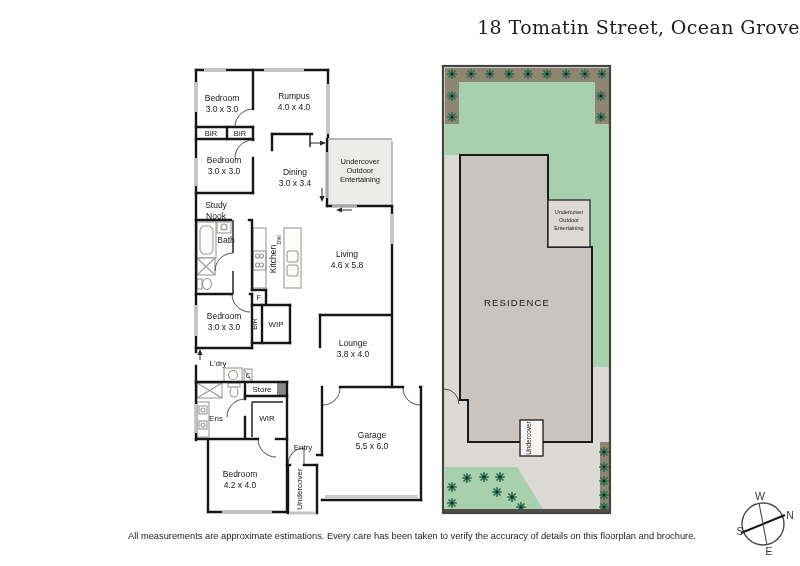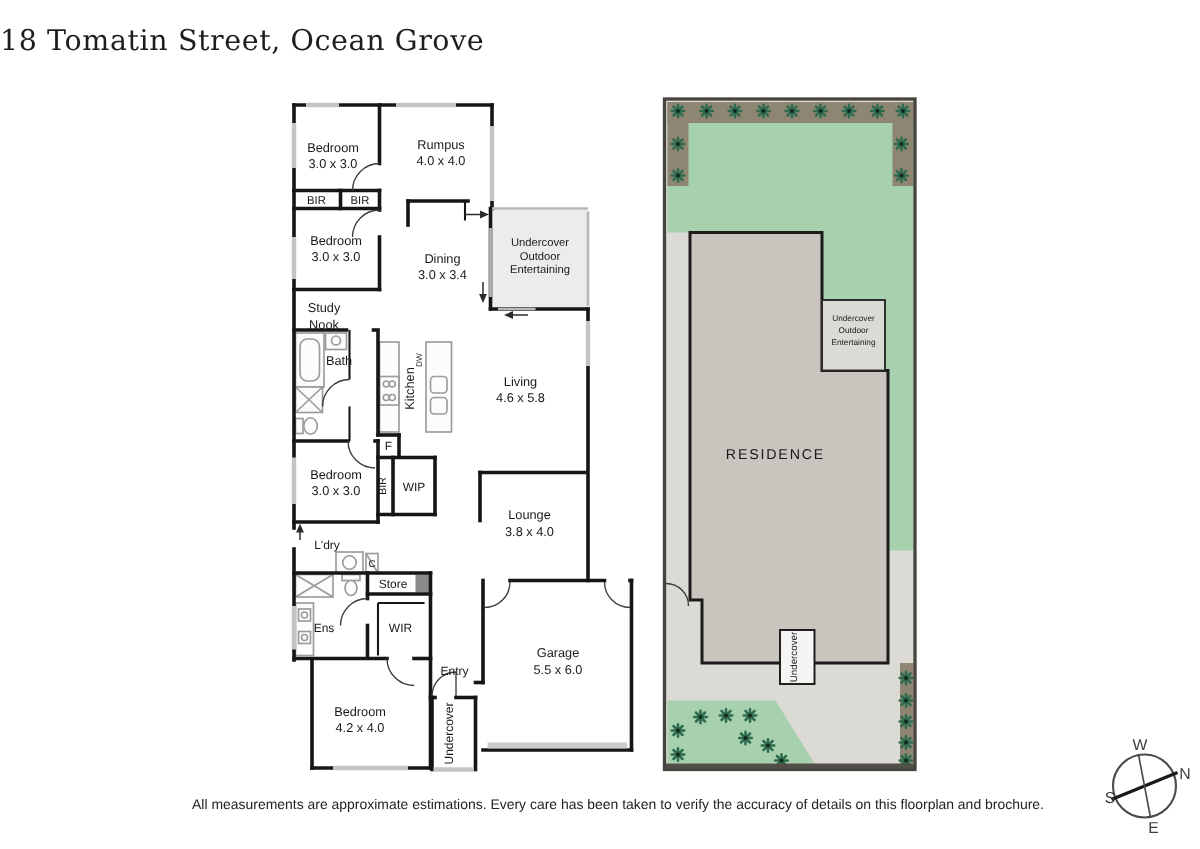--- a/index.html
+++ b/index.html
@@ -1,18 +1,18 @@
 <!DOCTYPE html>
 <html><head>
 <meta charset="utf-8">
 <style>
   html,body{margin:0;padding:0;background:#ffffff}
   .canvas{position:relative;width:800px;height:566px;background:#ffffff;overflow:hidden;
           font-family:"Liberation Sans",sans-serif}
-  .title{position:absolute;top:16px;left:0;width:100%;text-align:left;
+  .title{position:absolute;top:16px;left:0;width:100%;text-align:right;
          font-family:"DejaVu Serif","Liberation Serif",serif;font-size:19px;
          color:#1e1e1e;letter-spacing:.4px}
   .disclaimer{position:absolute;top:531px;left:12px;width:100%;text-align:center;
               font-size:9.3px;color:#222}
   svg.plan{position:absolute;left:0;top:0}
   svg text{font-family:"Liberation Sans",sans-serif;fill:#191919}
   .rm{font-size:8.5px;text-anchor:middle}
   .sm{font-size:7.5px;text-anchor:middle}
   .t8{font-size:8px;text-anchor:middle}
   .t7{font-size:7px;text-anchor:middle}

